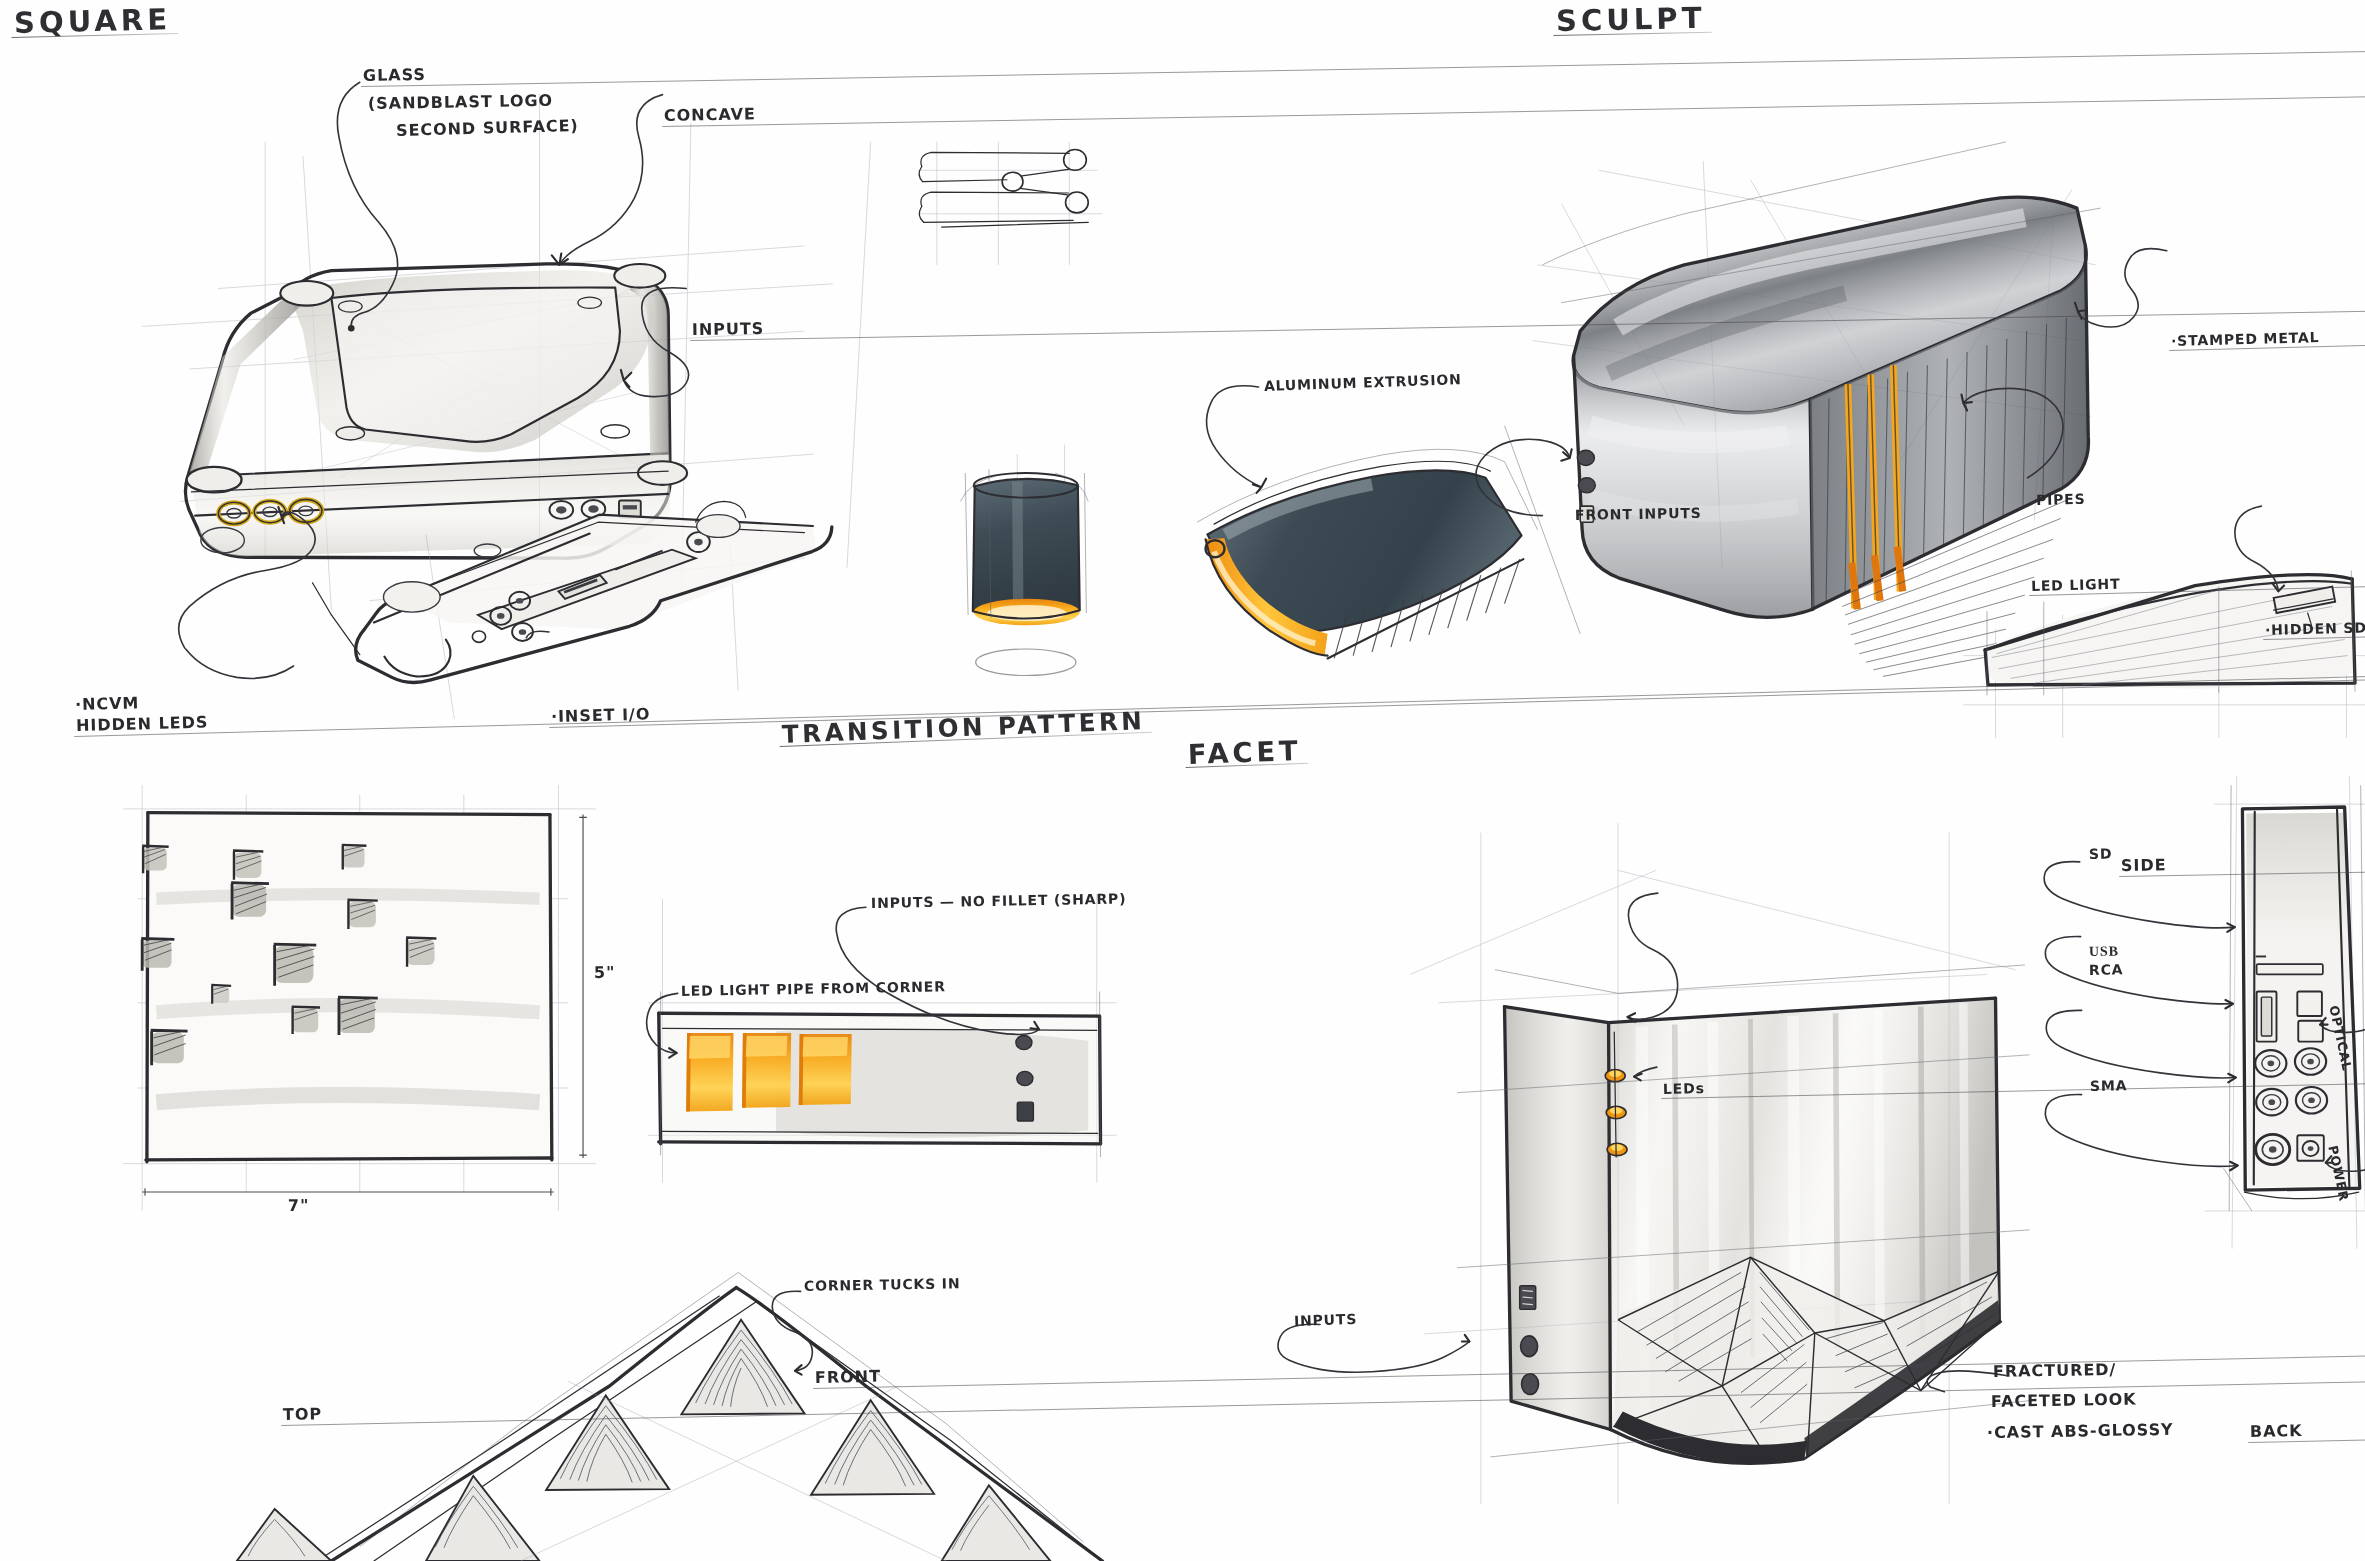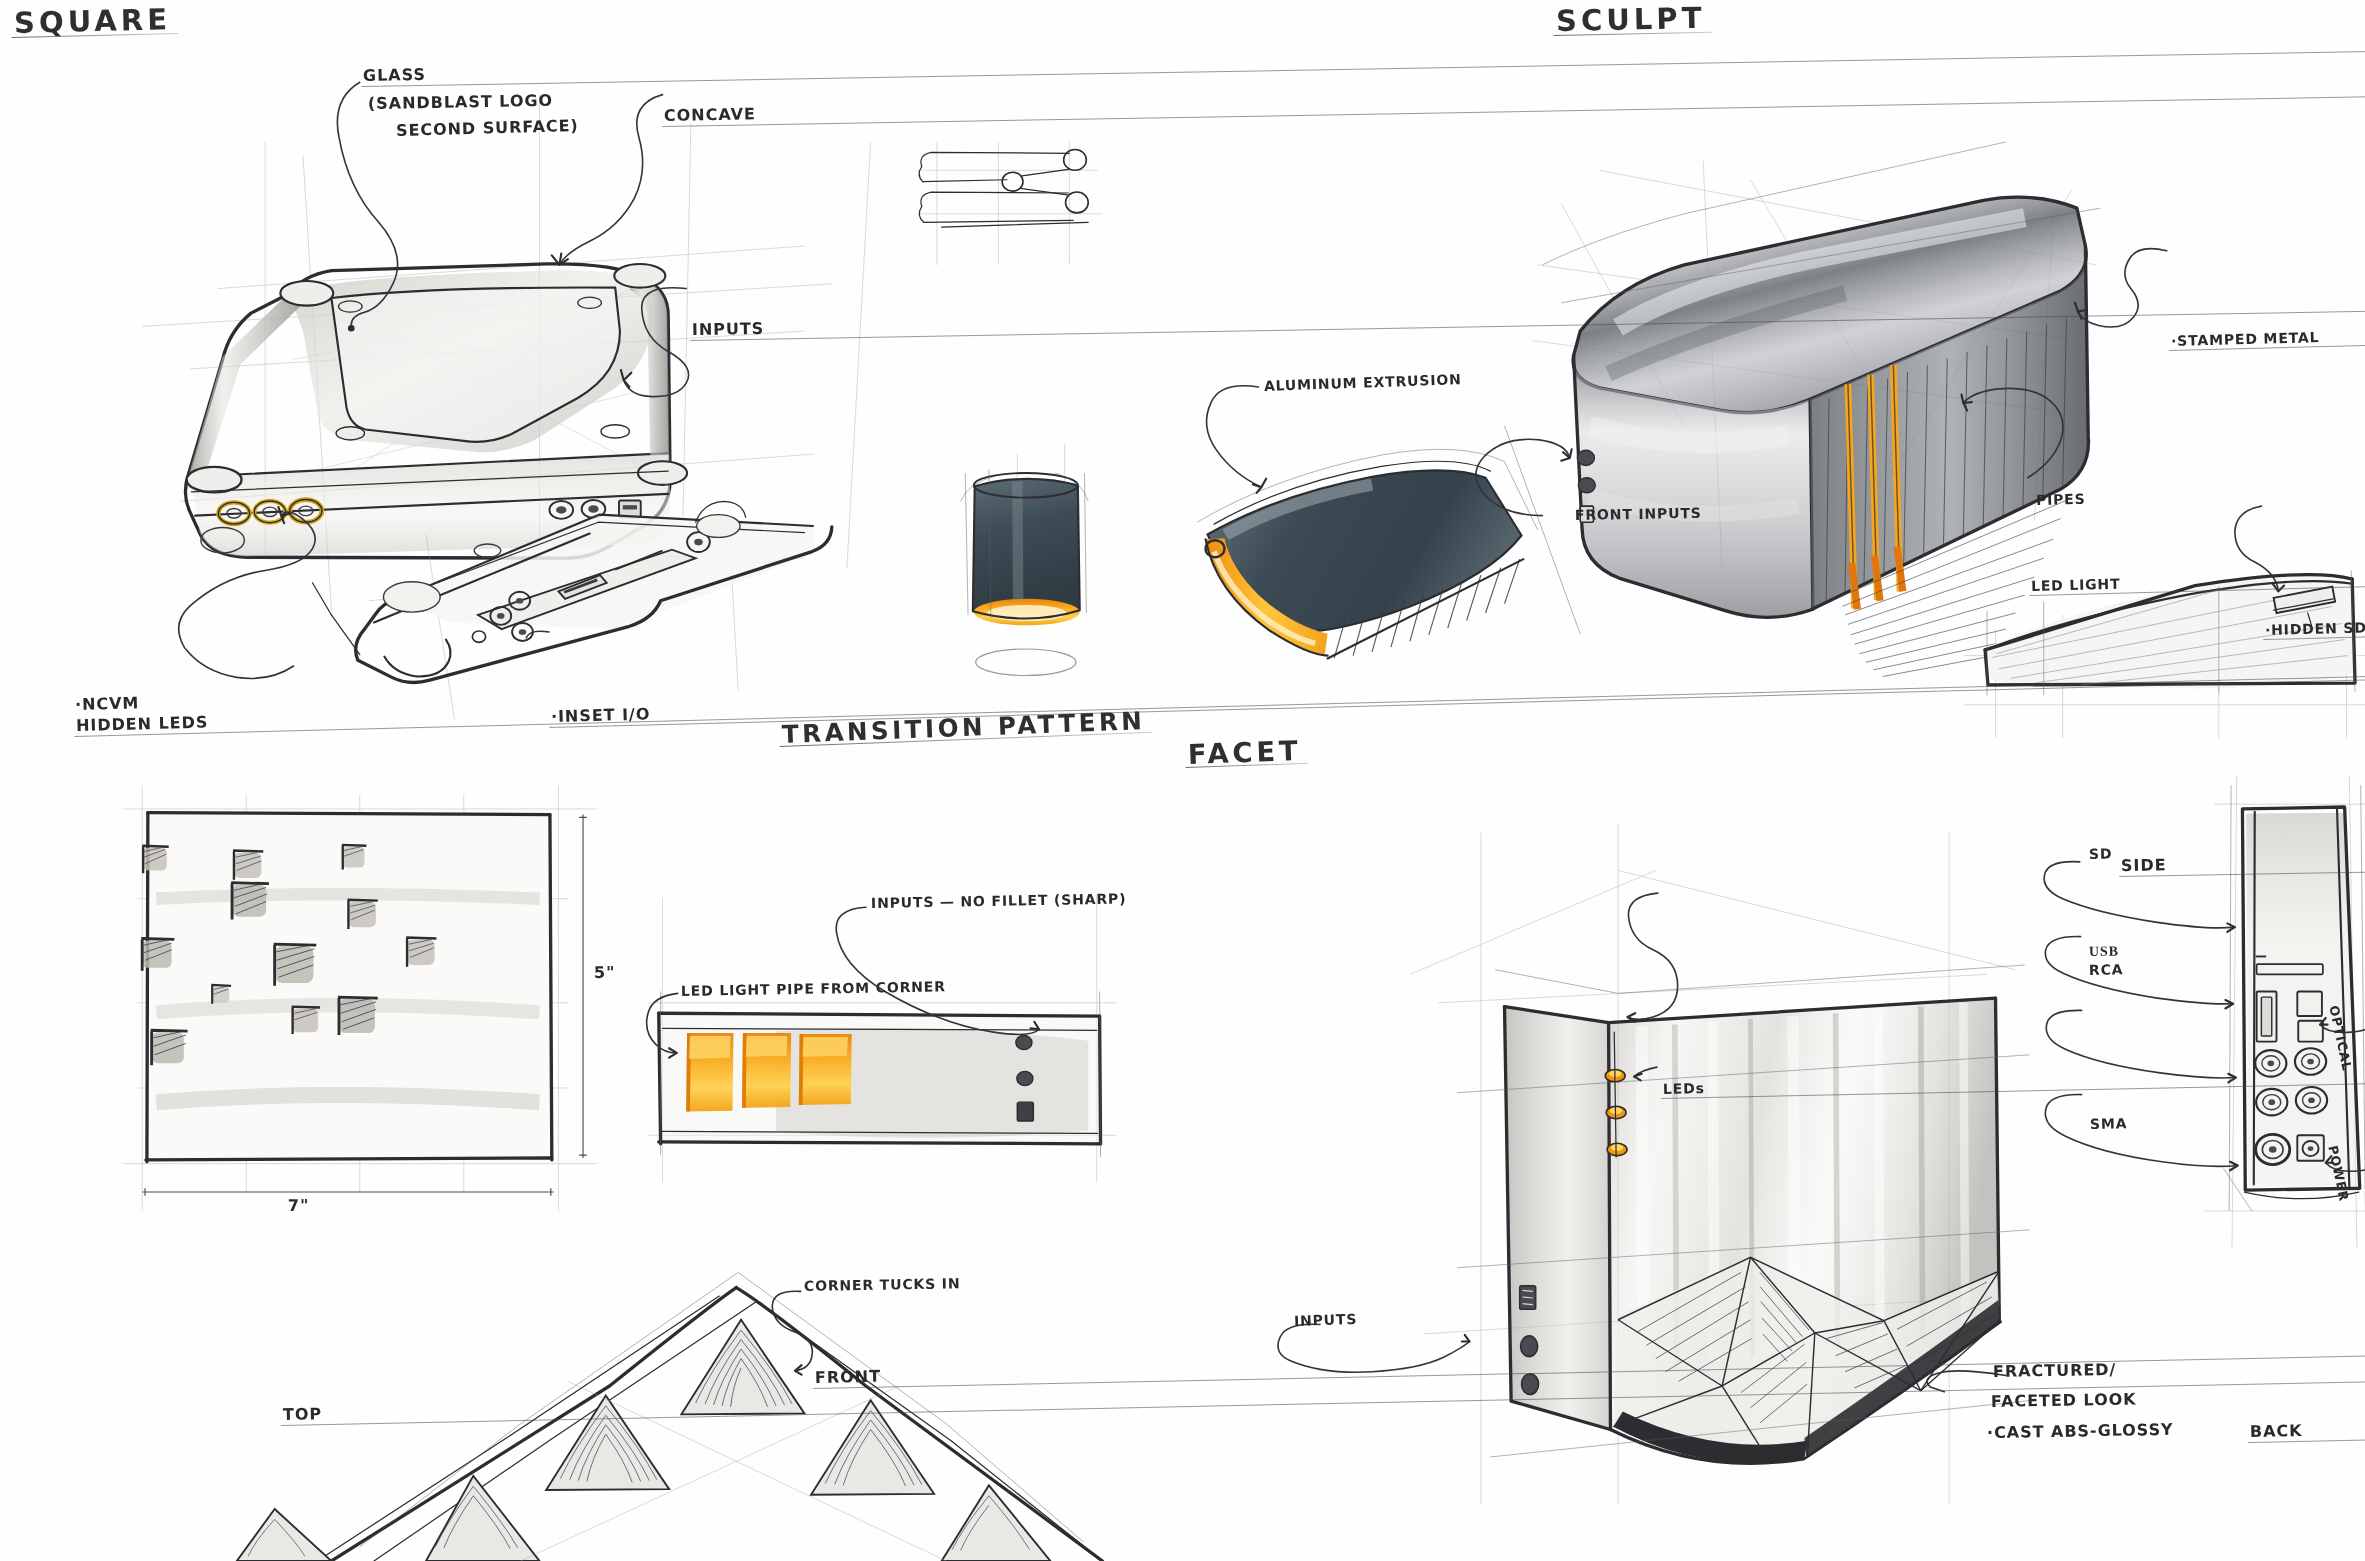--- a/index.html
+++ b/index.html
@@ -945,17 +945,17 @@
 <div class="hand title" style="left:1188px;top:739px;transform:rotate(-2deg);font-size:27.4px;">FACET</div>
 <div class="hand note-sm underline-note" style="left:1663px;top:881px;transform:rotate(-1.2deg);">LEDs</div>
 <div class="hand note-sm" style="left:1294px;top:1313px;transform:rotate(-2deg);">INPUTS</div>
 <div class="hand note" style="left:1993px;top:1362px;transform:rotate(-1deg);">FRACTURED/</div>
 <div class="hand note" style="left:1991px;top:1392px;transform:rotate(-1deg);">FACETED LOOK</div>
 <div class="hand note" style="left:1987px;top:1423px;transform:rotate(-1deg);">·CAST ABS-GLOSSY</div>
 
 <div class="hand note-sm" style="left:2089px;top:846px;transform:rotate(-1deg);">SD</div>
 <div class="hand note-sm" style="left:2089px;top:944px;transform:rotate(-1deg);font-family:Liberation Serif, serif;">USB</div>
 <div class="hand note-sm" style="left:2089px;top:962px;transform:rotate(-1deg);">RCA</div>
-<div class="hand note-sm" style="left:2090px;top:1116px;transform:rotate(-1deg);">SMA</div>
+<div class="hand note-sm" style="left:2090px;top:1078px;transform:rotate(-1deg);">SMA</div>
 <div class="hand note-xs" style="left:2341px;top:1004px;transform:rotate(78deg);transform-origin:left top;">OPTICAL</div>
 <div class="hand note-xs" style="left:2340px;top:1144px;transform:rotate(78deg);transform-origin:left top;">POWER</div>
 <div class="hand note underline-note" style="left:2250px;top:1206px;transform:rotate(-1.2deg);">BACK</div>
 
 
 </body></html>

